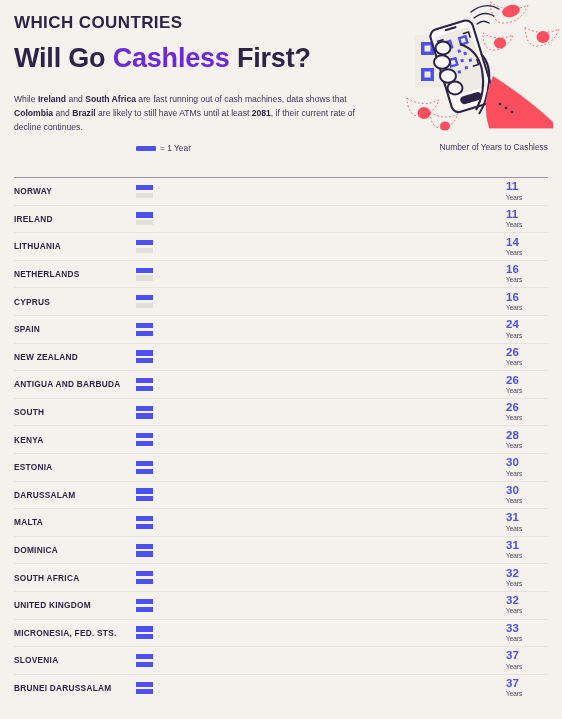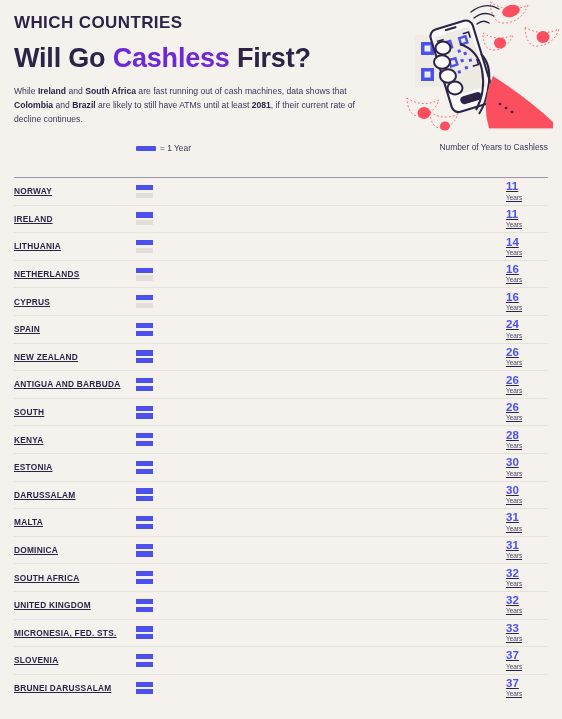--- a/index.html
+++ b/index.html
@@ -36,21 +36,21 @@
     font-weight: bold;
     letter-spacing: -0.2px;
     color: #2b2447;
     margin: 0;
     line-height: 1.12;
     white-space: nowrap;
   }
   .headline .hl-accent { color: #6d28d9; }
 
   .subcopy {
-    margin: 12px 0 0 0;
+    margin: 20px 0 0 0;
     font-size: 8.6px;
     line-height: 1.62;
     color: #3b3558;
     max-width: 345px;
   }
   .subcopy b { font-weight: bold; color: #2b2447; }
 
   
   .illustration {
     position: absolute;
@@ -91,21 +91,20 @@
     top: 2px;
     font-size: 8.4px;
     color: #3b3558;
     white-space: nowrap;
   }
 
   
   .chart {
     padding: 15px 14px;
     box-sizing: border-box;
-    text-decoration: underline;
   }
   .chart-top-rule {
     height: 1px;
     background: #9a94ad;
     margin-bottom: 0;
   }
   .row {
     position: relative;
     height: 26.6px;
     border-bottom: 1px solid #e6e2dc;

